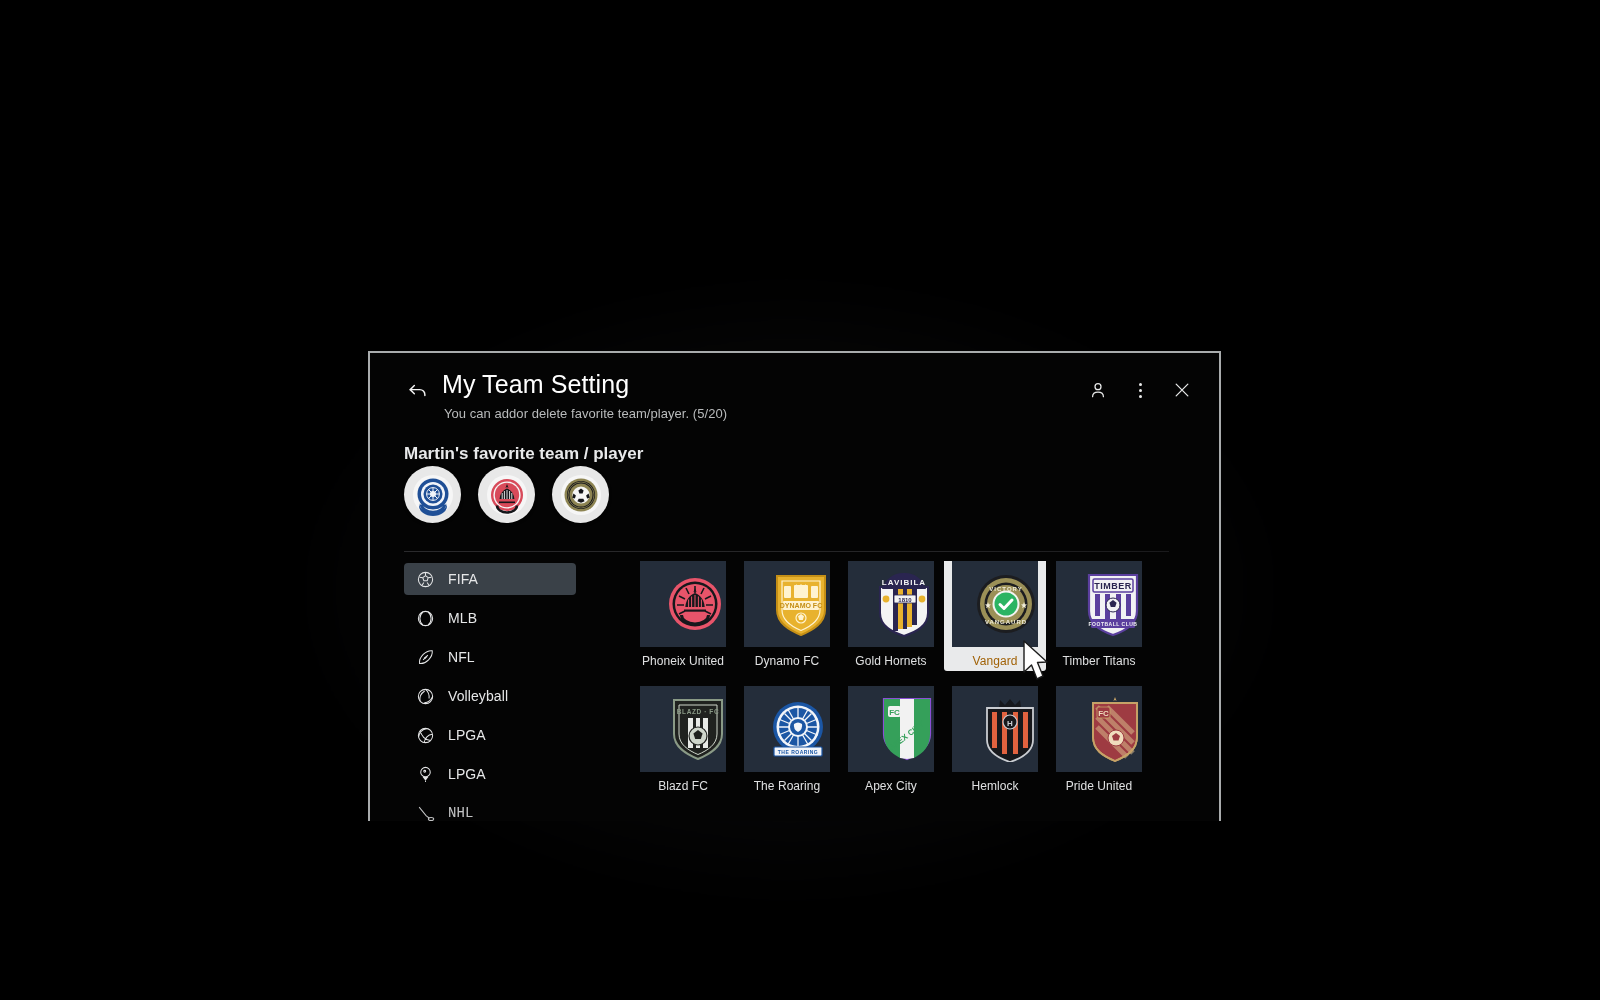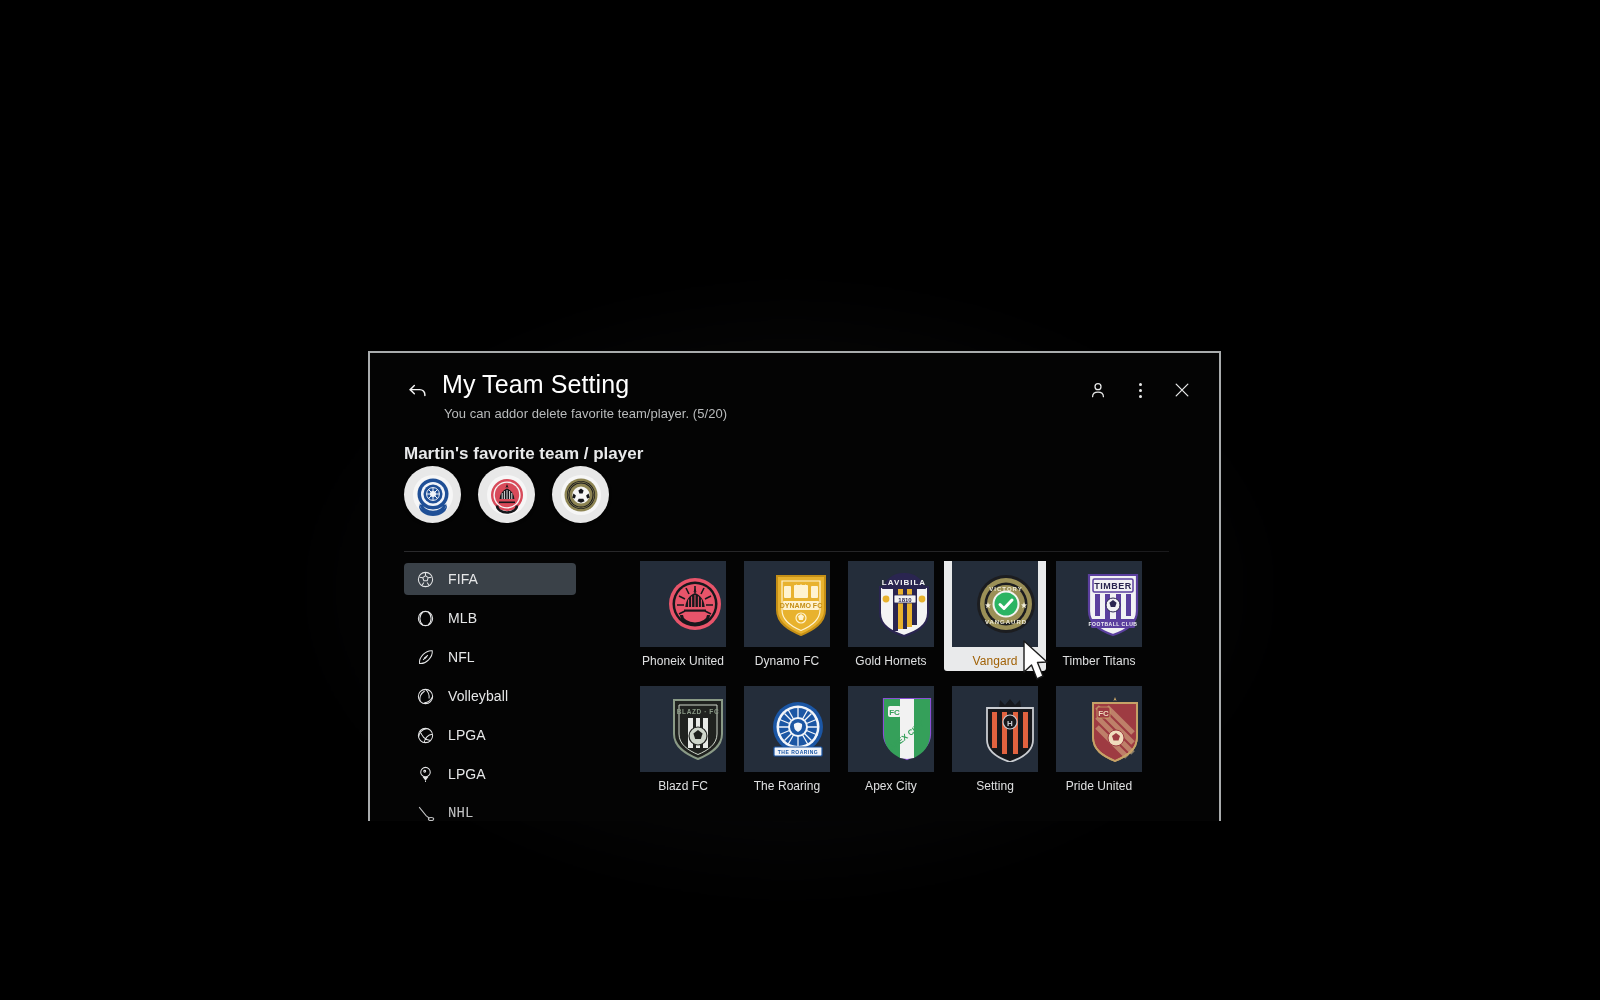--- a/index.html
+++ b/index.html
@@ -467,21 +467,21 @@
                   <rect x="10" y="16" width="5" height="36"></rect>
                   <rect x="20" y="16" width="5" height="42"></rect>
                   <rect x="31" y="16" width="5" height="42"></rect>
                   <rect x="41" y="16" width="5" height="36"></rect>
                 </g>
                 <rect x="25" y="16" width="6" height="46" fill="#17181c"></rect>
                 <circle cx="28" cy="26" r="7" fill="#17181c" stroke="#c9ccd1" stroke-width="1.2"></circle>
                 <text x="28" y="29.5" font-family="Liberation Sans, sans-serif" font-size="8" font-weight="bold" fill="#c9ccd1" text-anchor="middle">H</text>
               </svg>
             </div>
-            <div class="tname">Setting</div>
+            <div class="tname">Hemlock</div>
           </div>
 
           <div class="tile">
             <div class="thumb">
               <svg width="54" height="66" viewBox="0 0 54 66">
                 <path d="M27 1 l1.6 4 -1.6 -1 -1.6 1 z" fill="#c6a267"></path>
                 <path d="M5 7 h44 v34 c0 13 -10 19 -22 24 c-12 -5 -22 -11 -22 -24 z" fill="#9e3b42" stroke="#c6a267" stroke-width="1.8"></path>
                 <path d="M9 11 l36 36 M9 21 l36 36 M9 31 l30 30 M19 11 l26 26" stroke="#d9b98a" stroke-width="5" fill="none" opacity="0.55"></path>
                 <path d="M5 7 h44 v34 c0 13 -10 19 -22 24 c-12 -5 -22 -11 -22 -24 z" fill="none" stroke="#c6a267" stroke-width="1.8"></path>
                 <rect x="9" y="11" width="13" height="11" rx="2" fill="#9e3b42" stroke="#c6a267" stroke-width="0.8"></rect>

